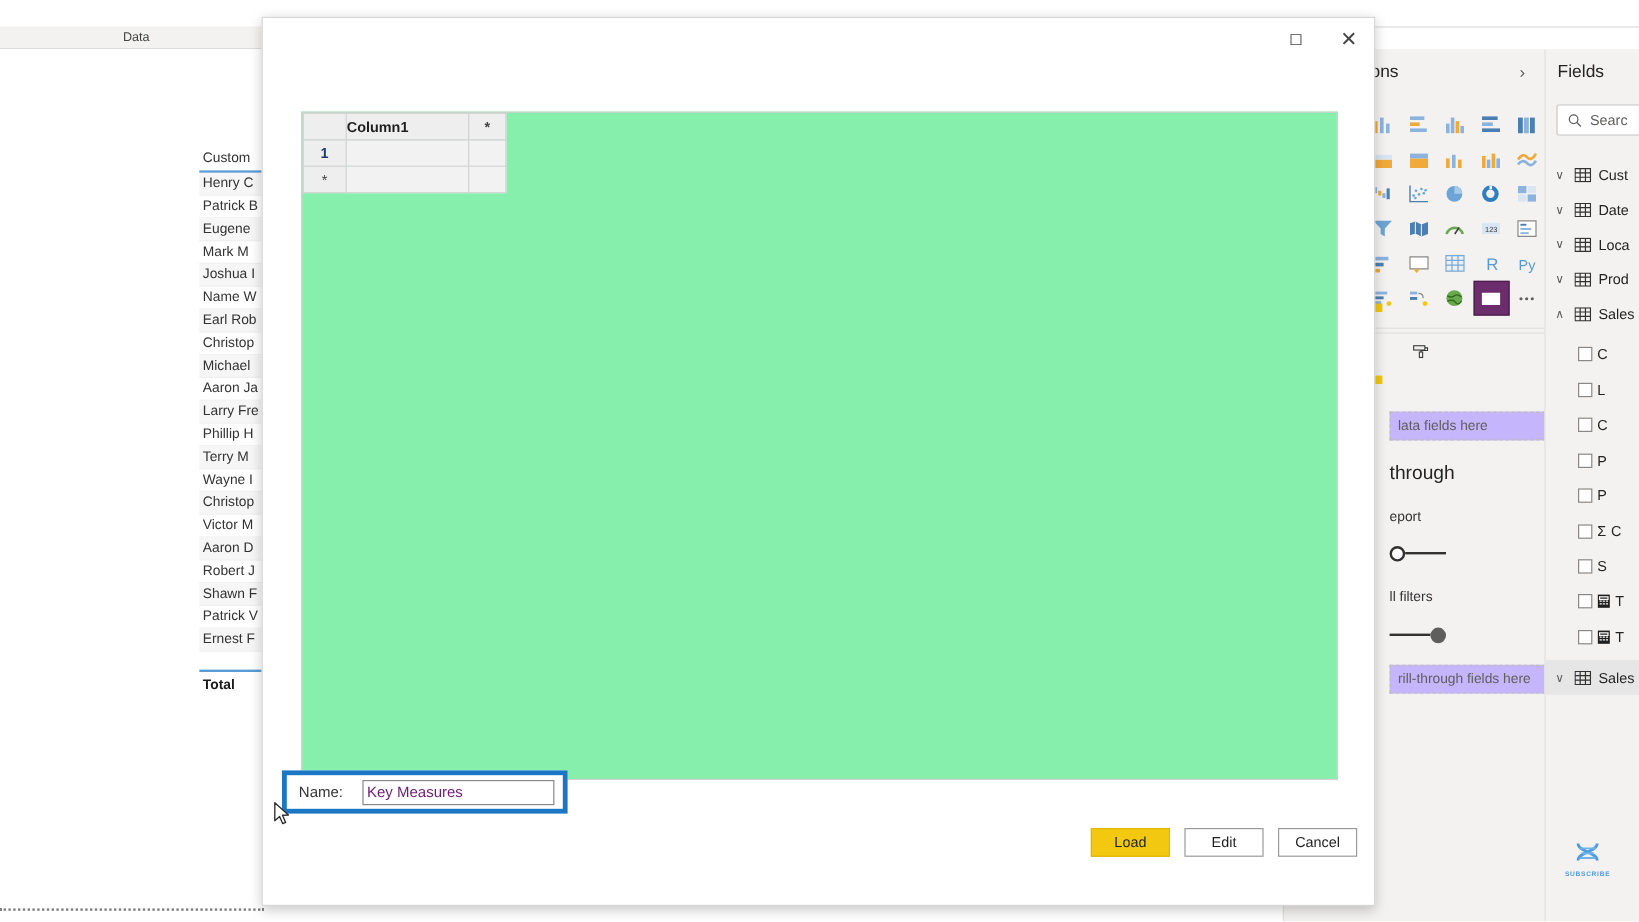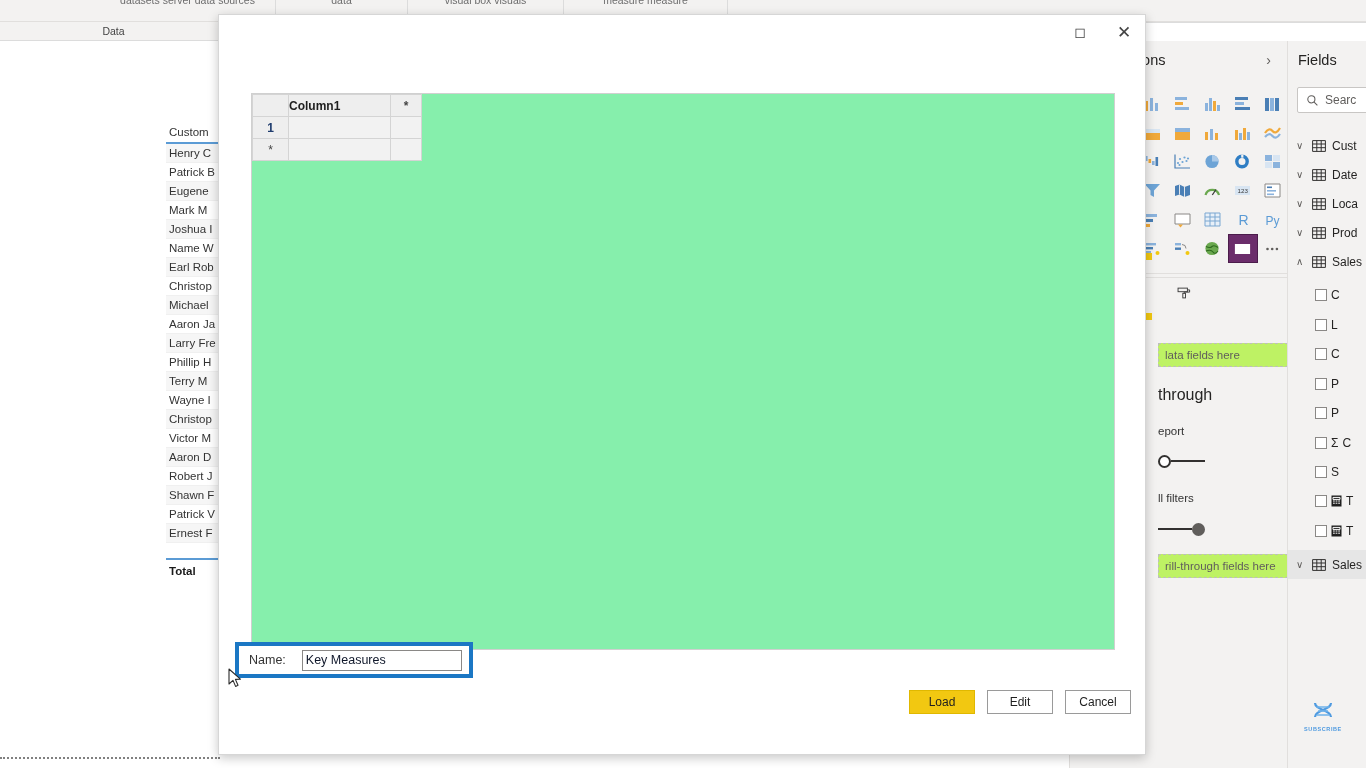--- a/index.html
+++ b/index.html
@@ -123,21 +123,21 @@
     position: absolute; top: 272px; left: 70px; width: 12px; height: 7px;
     background: #f2c811;
   }
   .viz-yellowchip2 {
     position: absolute; top: 212px; left: 70px; width: 12px; height: 7px;
     background: #f2c811;
   }
 
   .wellbox {
     position: absolute; left: 88px; width: 130px; height: 24px;
-    border: 1px dashed #bdbdbd; background: #bef264;
+    border: 1px dashed #bdbdbd; background: #c4b5fd;
     display: flex; align-items: center; padding-left: 6px;
   }
   .wellbox span { font-size: 11.5px; color: #605e5c; white-space: nowrap; }
 
   .filters-head {
     position: absolute; left: 88px; font-size: 16px; color: #252423;
     white-space: nowrap;
   }
   .filters-sub {
     position: absolute; left: 88px; font-size: 11.5px; color: #333;
@@ -240,21 +240,21 @@
   .g-cellx { width: 31px; height: 22px; background: #f2f2f2; }
 
   .name-wrap {
     position: absolute; left: 16px; top: 627px; width: 238px; height: 36px;
     border: 4px solid #1b77c4; background: #fff;
     display: flex; align-items: center; padding-left: 10px; gap: 16px;
   }
   .name-label { font-size: 12.5px; color: #333; white-space: nowrap; }
   .name-input {
     width: 160px; height: 21px; border: 1px solid #8a8886; background: #fff;
-    font-size: 12.5px; color: #0f172a; font-family: "Liberation Sans", sans-serif;
+    font-size: 12.5px; color: #701a75; font-family: "Liberation Sans", sans-serif;
     padding: 0 3px; outline: none;
   }
 
   .dlg-actions {
     position: absolute; right: 14px; bottom: 40px;
     display: flex; gap: 12px;
   }
   .btn {
     width: 66px; height: 24px; font-size: 12px;
     font-family: "Liberation Sans", sans-serif;
@@ -267,34 +267,20 @@
   .cursor {
     position: absolute; left: 228px; top: 668px;
     width: 14px; height: 20px; pointer-events: none;
   }
 </style>
 </head>
 <body>
 
 <div id="app">
 
-  <div class="ribbon">
-    <div class="ribbon-group" style="left:100px;width:176px">
-      <span>datasets  server  data  sources</span>
-    </div>
-    <div class="ribbon-group" style="left:276px;width:132px">
-      <span>data</span>
-    </div>
-    <div class="ribbon-group" style="left:408px;width:156px">
-      <span>visual   box   visuals</span>
-    </div>
-    <div class="ribbon-group" style="left:564px;width:164px">
-      <span>measure  measure</span>
-    </div>
-  </div>
   <div class="ribbon-tabstrip"></div>
   <div class="ribbon-subtab">
     <span>Data</span>
   </div>
   <div class="ribbon-canvasedge"></div>
 
   <div class="canvas">
     <div class="canvas-dotline"></div>
   </div>
 

